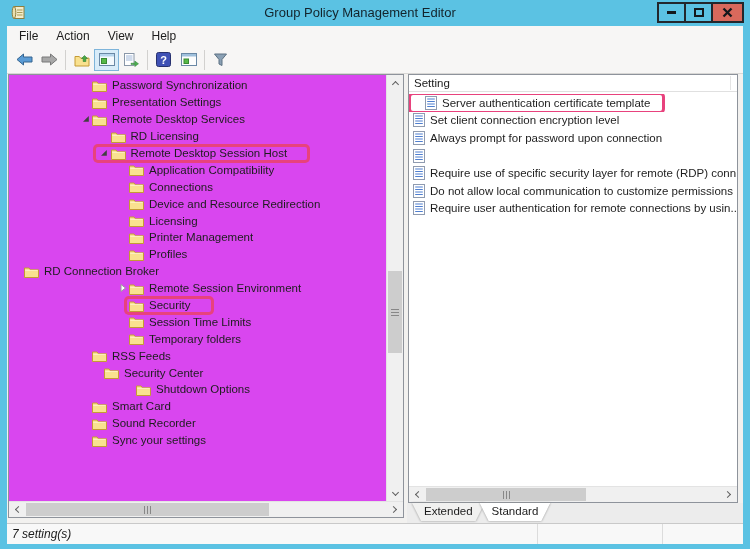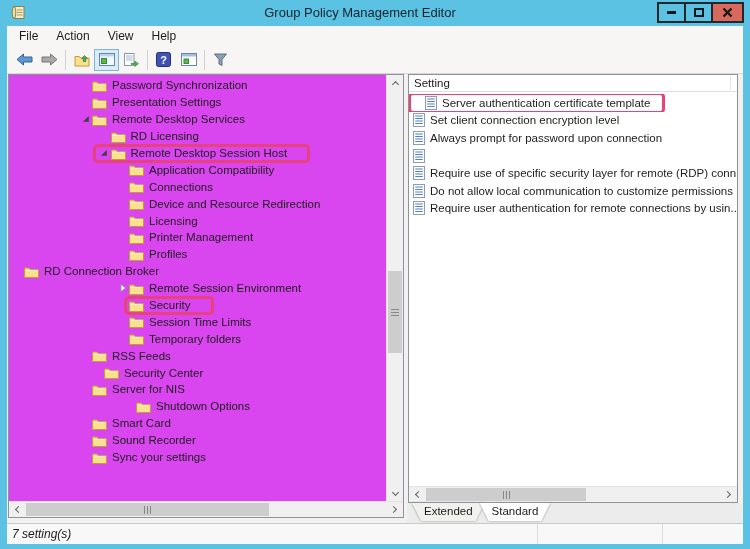--- a/index.html
+++ b/index.html
@@ -398,32 +398,20 @@
             <span class="rowbox">
               <span class="ficon">
                 <svg width="15" height="13" viewBox="0 0 15 13">
                   <path d="M0.5 3 h4.5 l1.4 1.8 h8.1 v7.7 h-14 z" fill="#f9e18f" stroke="#c49a35"></path>
                   <path d="M1.2 5.4 h12.6" stroke="#fdf2c4" stroke-width="1"></path>
                 </svg>
               </span>
               <span>Security Center</span>
             </span>
           </div>
-          <div class="tree-row" style="padding-left: 68px;">
-            <span class="exp"></span>
-            <span class="rowbox">
-              <span class="ficon">
-                <svg width="15" height="13" viewBox="0 0 15 13">
-                  <path d="M0.5 3 h4.5 l1.4 1.8 h8.1 v7.7 h-14 z" fill="#f9e18f" stroke="#c49a35"></path>
-                  <path d="M1.2 5.4 h12.6" stroke="#fdf2c4" stroke-width="1"></path>
-                </svg>
-              </span>
-              <span>Server for NIS</span>
-            </span>
-          </div>
           <div class="tree-row" style="padding-left: 68px; margin-left: 44px;">
             <span class="exp"></span>
             <span class="rowbox">
               <span class="ficon">
                 <svg width="15" height="13" viewBox="0 0 15 13">
                   <path d="M0.5 3 h4.5 l1.4 1.8 h8.1 v7.7 h-14 z" fill="#f9e18f" stroke="#c49a35"></path>
                   <path d="M1.2 5.4 h12.6" stroke="#fdf2c4" stroke-width="1"></path>
                 </svg>
               </span>
               <span>Shutdown Options</span>

